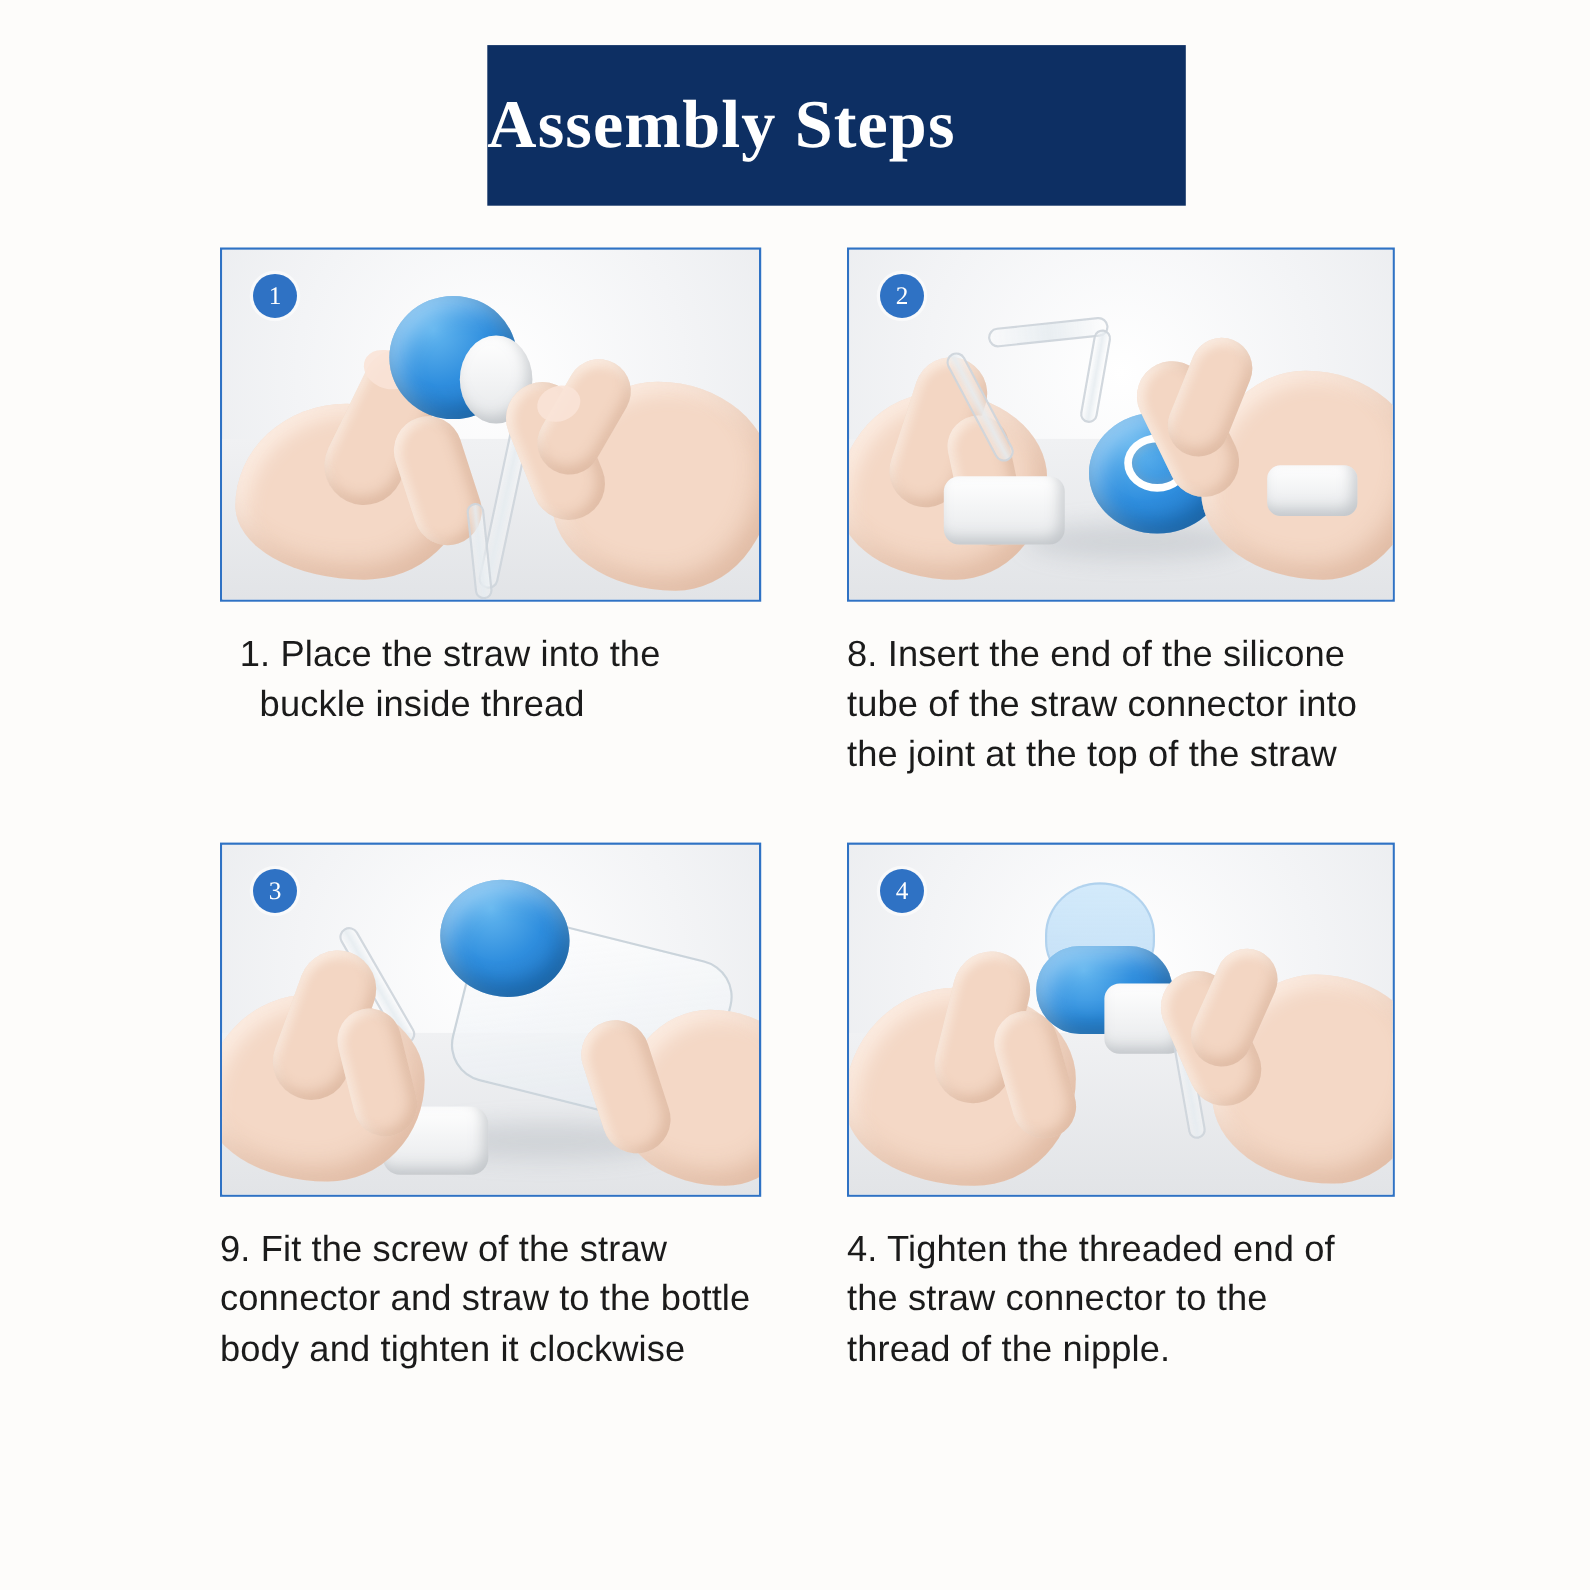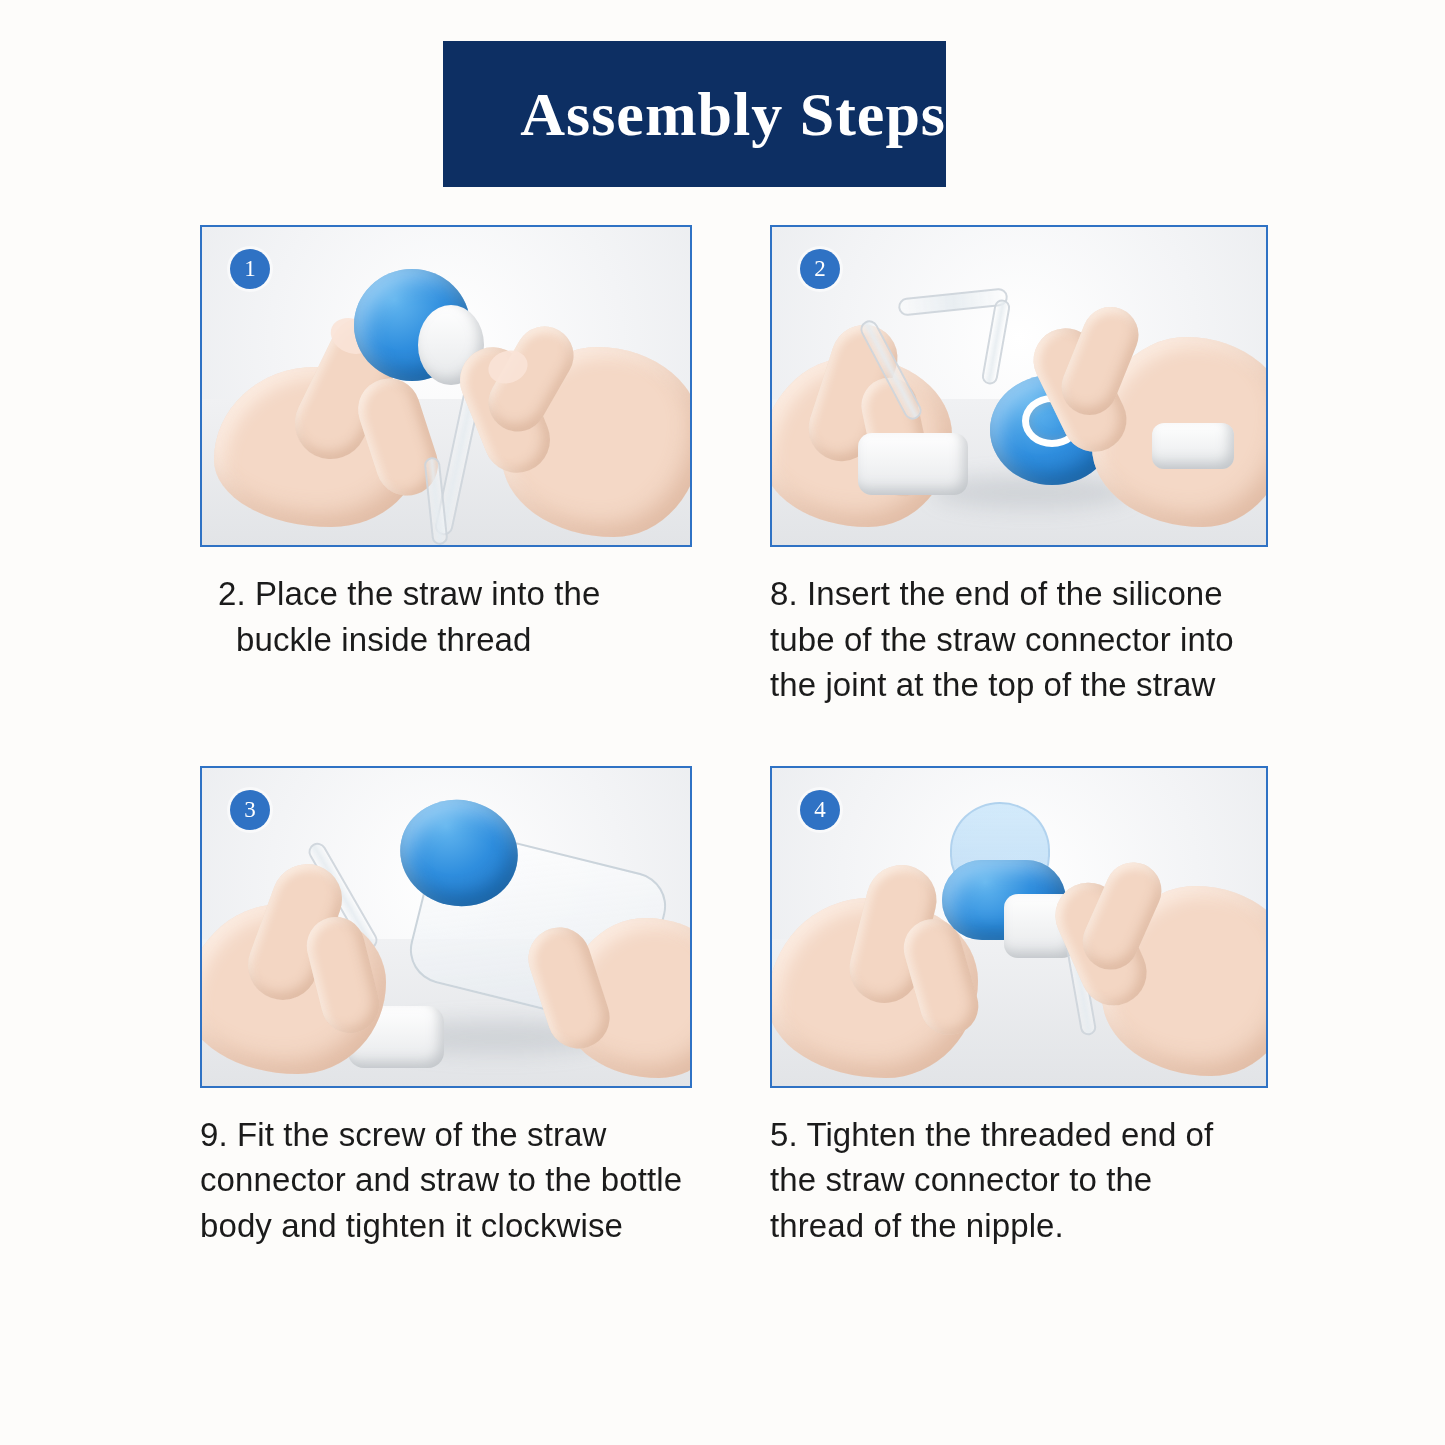--- a/index.html
+++ b/index.html
@@ -18,26 +18,26 @@
     width: 1445px;
     height: 1445px;
     background: #fdfcfa;
   }
 
   
   .title-banner {
     position: absolute;
     left: 443px;
     top: 41px;
-    width: 503px;
+    width: 635px;
     height: 146px;
     background: #0d2f63;
     display: flex;
     align-items: center;
-    justify-content: flex-end;
+    justify-content: flex-start;
   }
   .title-text {
     color: #ffffff;
     font-family: "Liberation Serif", serif;
     font-size: 62px;
     font-weight: 700;
     letter-spacing: 1px;
     line-height: 1;
   }
 
@@ -219,21 +219,21 @@
             <div class="tube" style="left:250px; top:130px; width:18px; height:180px; transform:rotate(12deg);"></div>
             <div class="tube" style="left:226px; top:230px; width:16px; height:88px; transform:rotate(-6deg);"></div>
 
             <div class="hand" style="left:300px; top:120px; width:200px; height:190px;"></div>
             <div class="finger" style="left:270px; top:118px; width:66px; height:130px; transform:rotate(-22deg);"></div>
             <div class="finger" style="left:300px; top:96px; width:58px; height:112px; transform:rotate(30deg);"></div>
             <div class="nail" style="left:286px; top:124px; width:40px; height:32px; transform:rotate(-20deg);"></div>
           </div>
           <div class="badge">1</div>
         </div>
-        <div class="caption cap-1">2. Place the straw into the buckle inside thread</div>
+        <div class="caption cap-1">1. Place the straw into the buckle inside thread</div>
       </div>
 
       <div class="step-cell right">
         <div class="photo-frame wide">
           <div class="scene">
             <div class="bg-soft"></div>
             <div class="table-line"></div>
 
             <div class="shadow-blob" style="left:160px; top:248px; width:200px; height:34px;"></div>
 
@@ -311,19 +311,19 @@
 
             <div class="tube" style="left:292px; top:144px; width:84px; height:18px; border-radius:30px; transform:rotate(6deg);"></div>
             <div class="tube" style="left:300px; top:158px; width:16px; height:110px; transform:rotate(-10deg);"></div>
 
             <div class="hand" style="left:330px; top:118px; width:196px; height:190px;"></div>
             <div class="finger" style="left:296px; top:112px; width:66px; height:128px; transform:rotate(-24deg);"></div>
             <div class="finger" style="left:322px; top:92px; width:56px; height:112px; transform:rotate(24deg);"></div>
           </div>
           <div class="badge">4</div>
         </div>
-        <div class="caption">5. Tighten the threaded end of the straw connector to the thread of the nipple.</div>
+        <div class="caption">4. Tighten the threaded end of the straw connector to the thread of the nipple.</div>
       </div>
 
     </div>
 
   </div>
 </div>
 
 </body></html>

